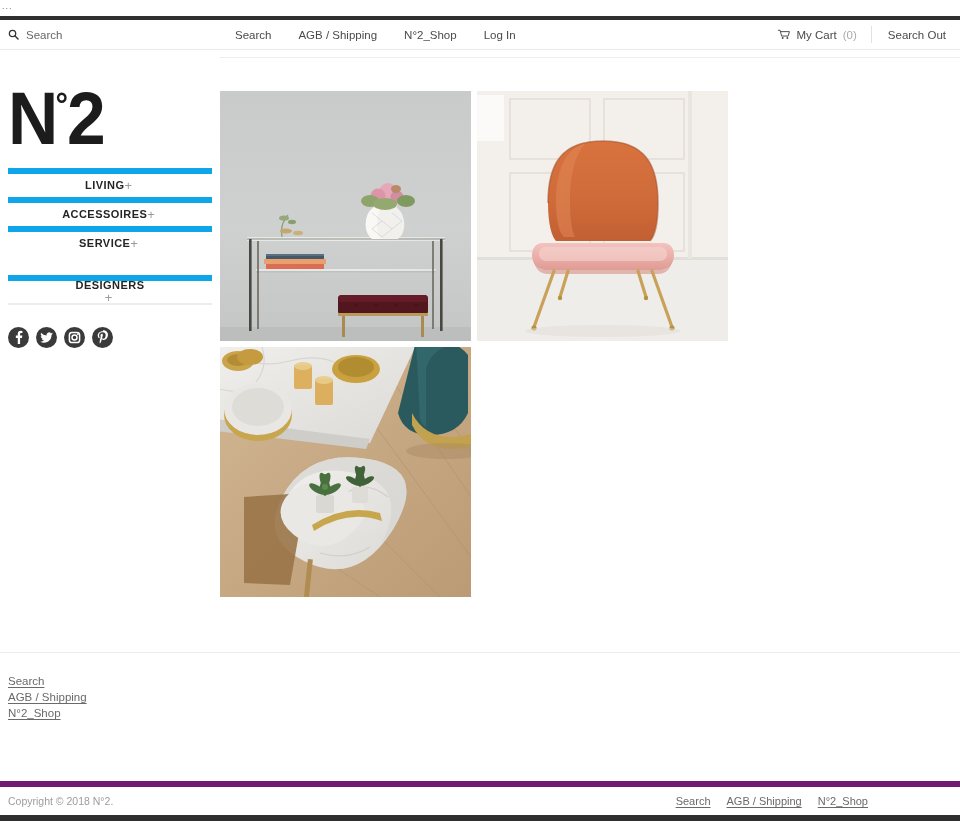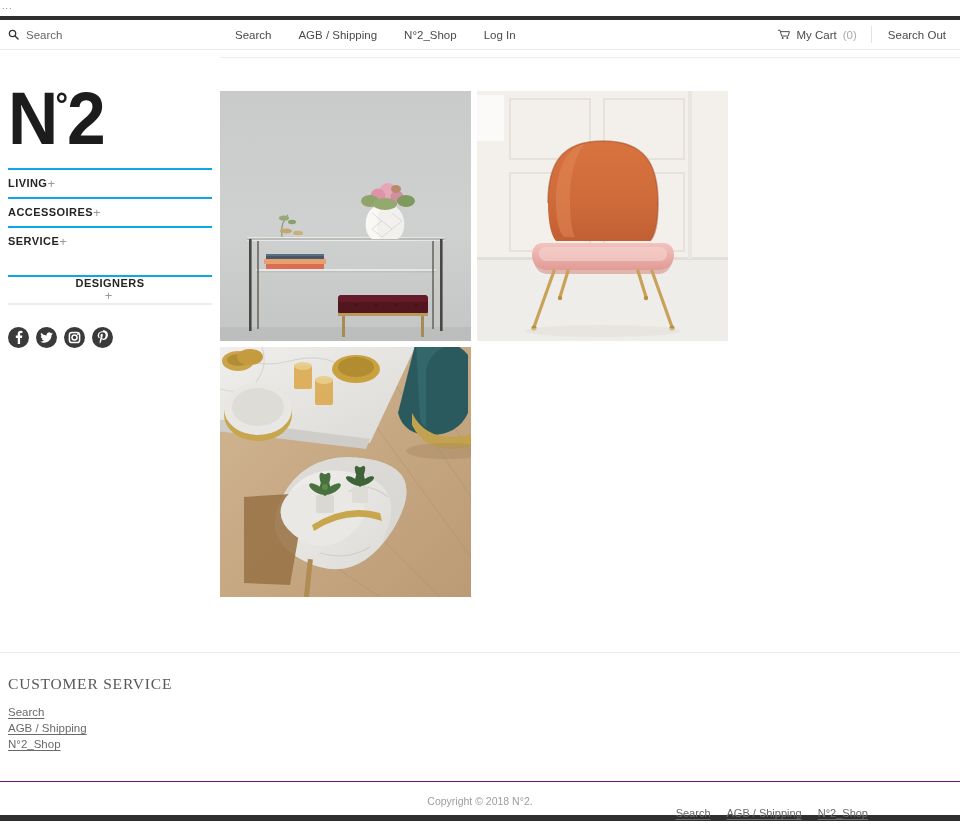--- a/index.html
+++ b/index.html
@@ -76,22 +76,22 @@
     letter-spacing: -3px; color: #1c1c1c;
     padding-top: 20px; padding-bottom: 12px;
     transform: scaleX(0.94); transform-origin: left center;
   }
   .logo sup {
     font-size: 0.45em; vertical-align: super; letter-spacing: -1px;
     top: -0.05em; position: relative;
   }
   .nav-list { padding-right: 8px; }
   .nav-item {
-    display: flex; align-items: center; justify-content: flex-start;
-    border-top: 2px solid #0ea5e9;
+    display: flex; align-items: center; justify-content: center;
+    border-top: 6px solid #0ea5e9;
     height: 29px; cursor: pointer;
   }
   .nav-item:last-child { border-bottom: 1px solid #ededed; flex-direction: column; }
   .nav-label {
     font-size: 11px; font-weight: bold; color: #252525;
     letter-spacing: 0.45px;
   }
   .nav-plus { font-size: 13px; color: #9a9a9a; line-height: 1; padding-right: 3px; }
   .nav-gap { height: 20px; }
   .designers-group { border-bottom: 1px solid #ededed; }
@@ -128,23 +128,23 @@
     letter-spacing: 0.8px; margin: 0 0 13px 0;
   }
   .footer-links { display: flex; flex-direction: column; gap: 4px; }
   .footer-links a {
     font-size: 11.5px; color: #6a6a6a;
     text-decoration: underline; text-underline-offset: 2px;
     width: fit-content;
   }
 
   .bottom-bar {
-    border-top: 1px solid #701a75;
+    border-top: 6px solid #701a75;
     height: 34px; display: flex; align-items: center;
-    padding: 13px 8px; position: relative; flex-direction: column;
+    padding: 7px 8px; position: relative;
   }
   .copyright { font-size: 10.5px; color: #9d9d9d; }
   .bottom-links { margin-left: auto; display: flex; gap: 16px; padding-right: 84px; }
   .bottom-links a {
     font-size: 11px; color: #6a6a6a;
     text-decoration: underline; text-underline-offset: 2px;
   }
   .bottom-rule { height: 6px; background: #2f2f2f; width: 100%; }
 </style>
 </head>
@@ -458,21 +458,20 @@
       </div>
 
     </div>
   </main>
 </div>
 
 <div class="footer-wrap">
   <div class="footer-rule"></div>
 
   <div class="footer">
-    <h3>CUSTOMER SERVICE</h3>
     <div class="footer-links">
       <a href="#">Search</a>
       <a href="#">AGB / Shipping</a>
       <a href="#">N°2_Shop</a>
     </div>
   </div>
 
   <div class="bottom-bar">
     <span class="copyright">Copyright © 2018 N°2.</span>
     <div class="bottom-links">

